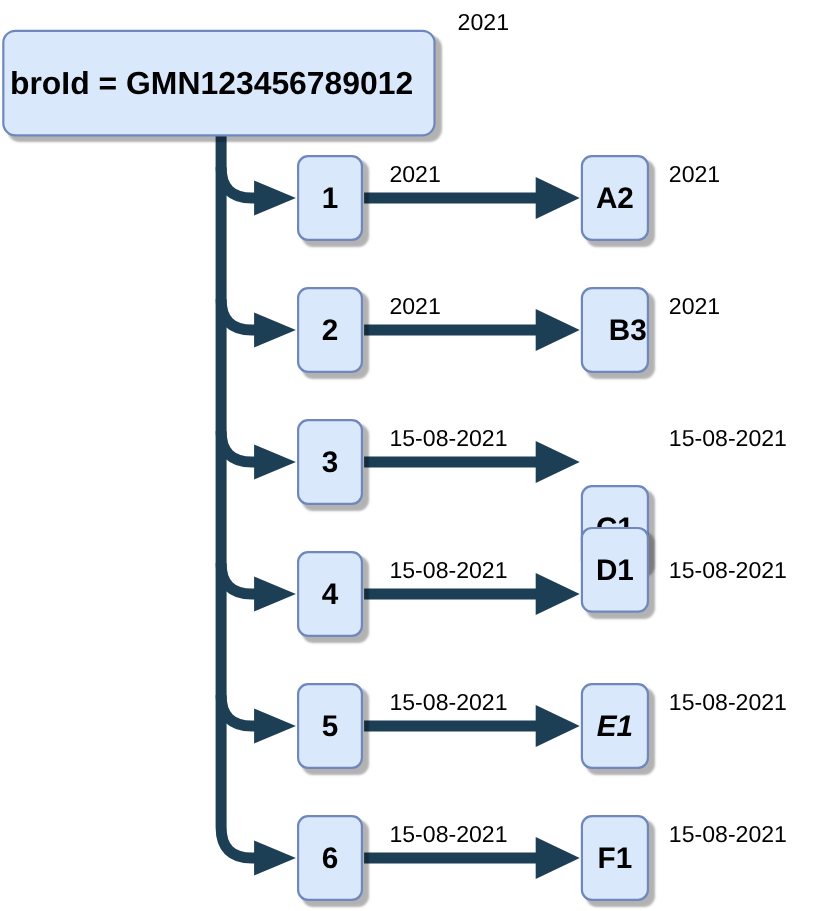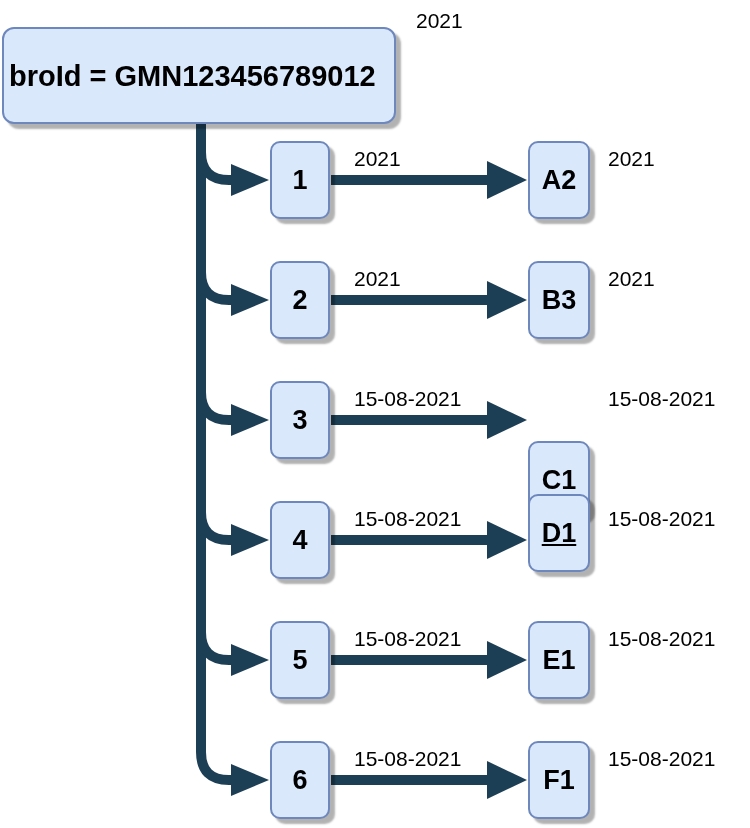--- a/index.html
+++ b/index.html
@@ -100,51 +100,51 @@
       <div class="node letter-node" style="top: 141px;">
         <span>A2</span>
       </div>
       <div class="floating-label node-date" style="top: 143px;">2021</div>
     </div>
       <div class="row">
       <div class="node step-node" style="top: 261px;">
         <span>2</span>
       </div>
       <div class="floating-label edge-label" style="top: 263px;">2021</div>
-      <div class="node letter-node" style="top: 261px;">
+      <div class="node letter-node" style="top: 261px; justify-content: flex-end;">
         <span>B3</span>
       </div>
       <div class="floating-label node-date" style="top: 263px;">2021</div>
     </div>
       <div class="row">
       <div class="node step-node" style="top: 381px;">
         <span>3</span>
       </div>
       <div class="floating-label edge-label" style="top: 383px;">15-08-2021</div>
       <div class="node letter-node" style="top: 397px; margin-top: 44px;">
         <span>C1</span>
       </div>
       <div class="floating-label node-date" style="top: 383px;">15-08-2021</div>
     </div>
       <div class="row">
       <div class="node step-node" style="top: 501px;">
         <span>4</span>
       </div>
       <div class="floating-label edge-label" style="top: 503px;">15-08-2021</div>
-      <div class="node letter-node" style="top: 494px; text-decoration: underline;">
+      <div class="node letter-node" style="top: 479px;">
         <span>D1</span>
       </div>
       <div class="floating-label node-date" style="top: 503px;">15-08-2021</div>
     </div>
       <div class="row">
       <div class="node step-node" style="top: 621px;">
         <span>5</span>
       </div>
       <div class="floating-label edge-label" style="top: 623px;">15-08-2021</div>
-      <div class="node letter-node" style="top: 621px;">
+      <div class="node letter-node" style="top: 621px; font-style: italic;">
         <span>E1</span>
       </div>
       <div class="floating-label node-date" style="top: 623px;">15-08-2021</div>
     </div>
       <div class="row">
       <div class="node step-node" style="top: 741px;">
         <span>6</span>
       </div>
       <div class="floating-label edge-label" style="top: 743px;">15-08-2021</div>
       <div class="node letter-node" style="top: 741px; text-align: center;">

